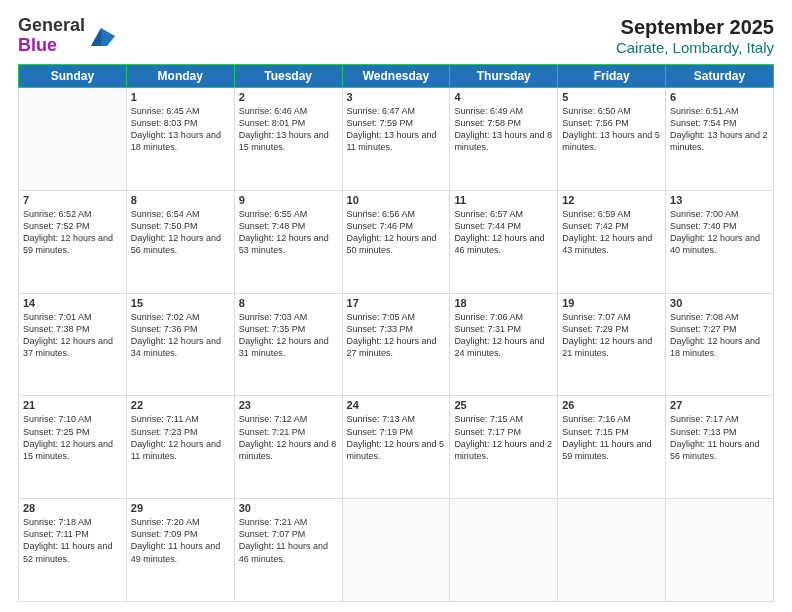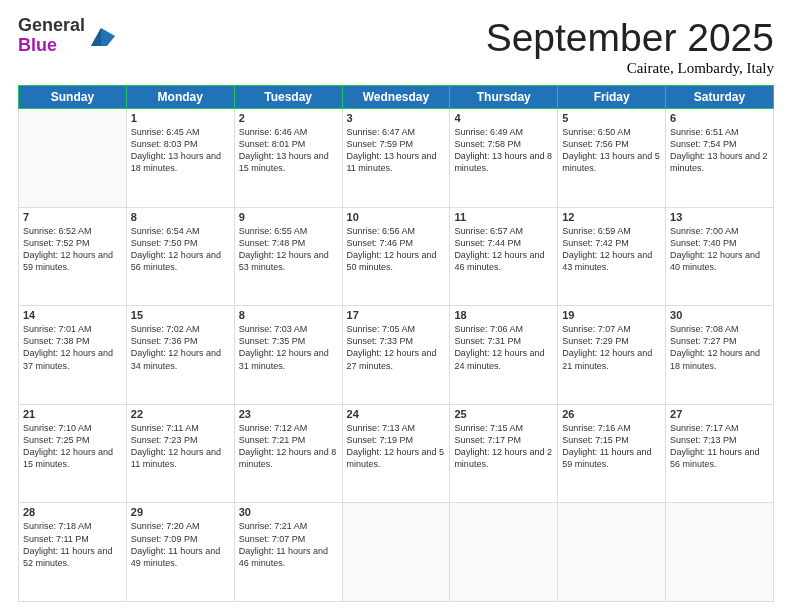--- a/index.html
+++ b/index.html
@@ -44,28 +44,27 @@
     }
     .logo-icon {
       width: 28px;
       height: 28px;
       margin-left: 2px;
     }
     .title-block {
       text-align: right;
     }
     .month-title {
-      font-size: 39px;
-      font-weight: normal;
+      font-size: 20px;
+      font-weight: bold;
       color: #222;
     }
     .location {
       font-size: 15px;
-      color: #000000;
-      font-family: Liberation Serif, serif;
+      color: #0f766e;
     }
     .calendar {
       width: 100%;
       border-collapse: collapse;
       flex: 1;
     }
     .calendar th {
       background-color: #2272b8;
       color: white;
       text-align: center;

